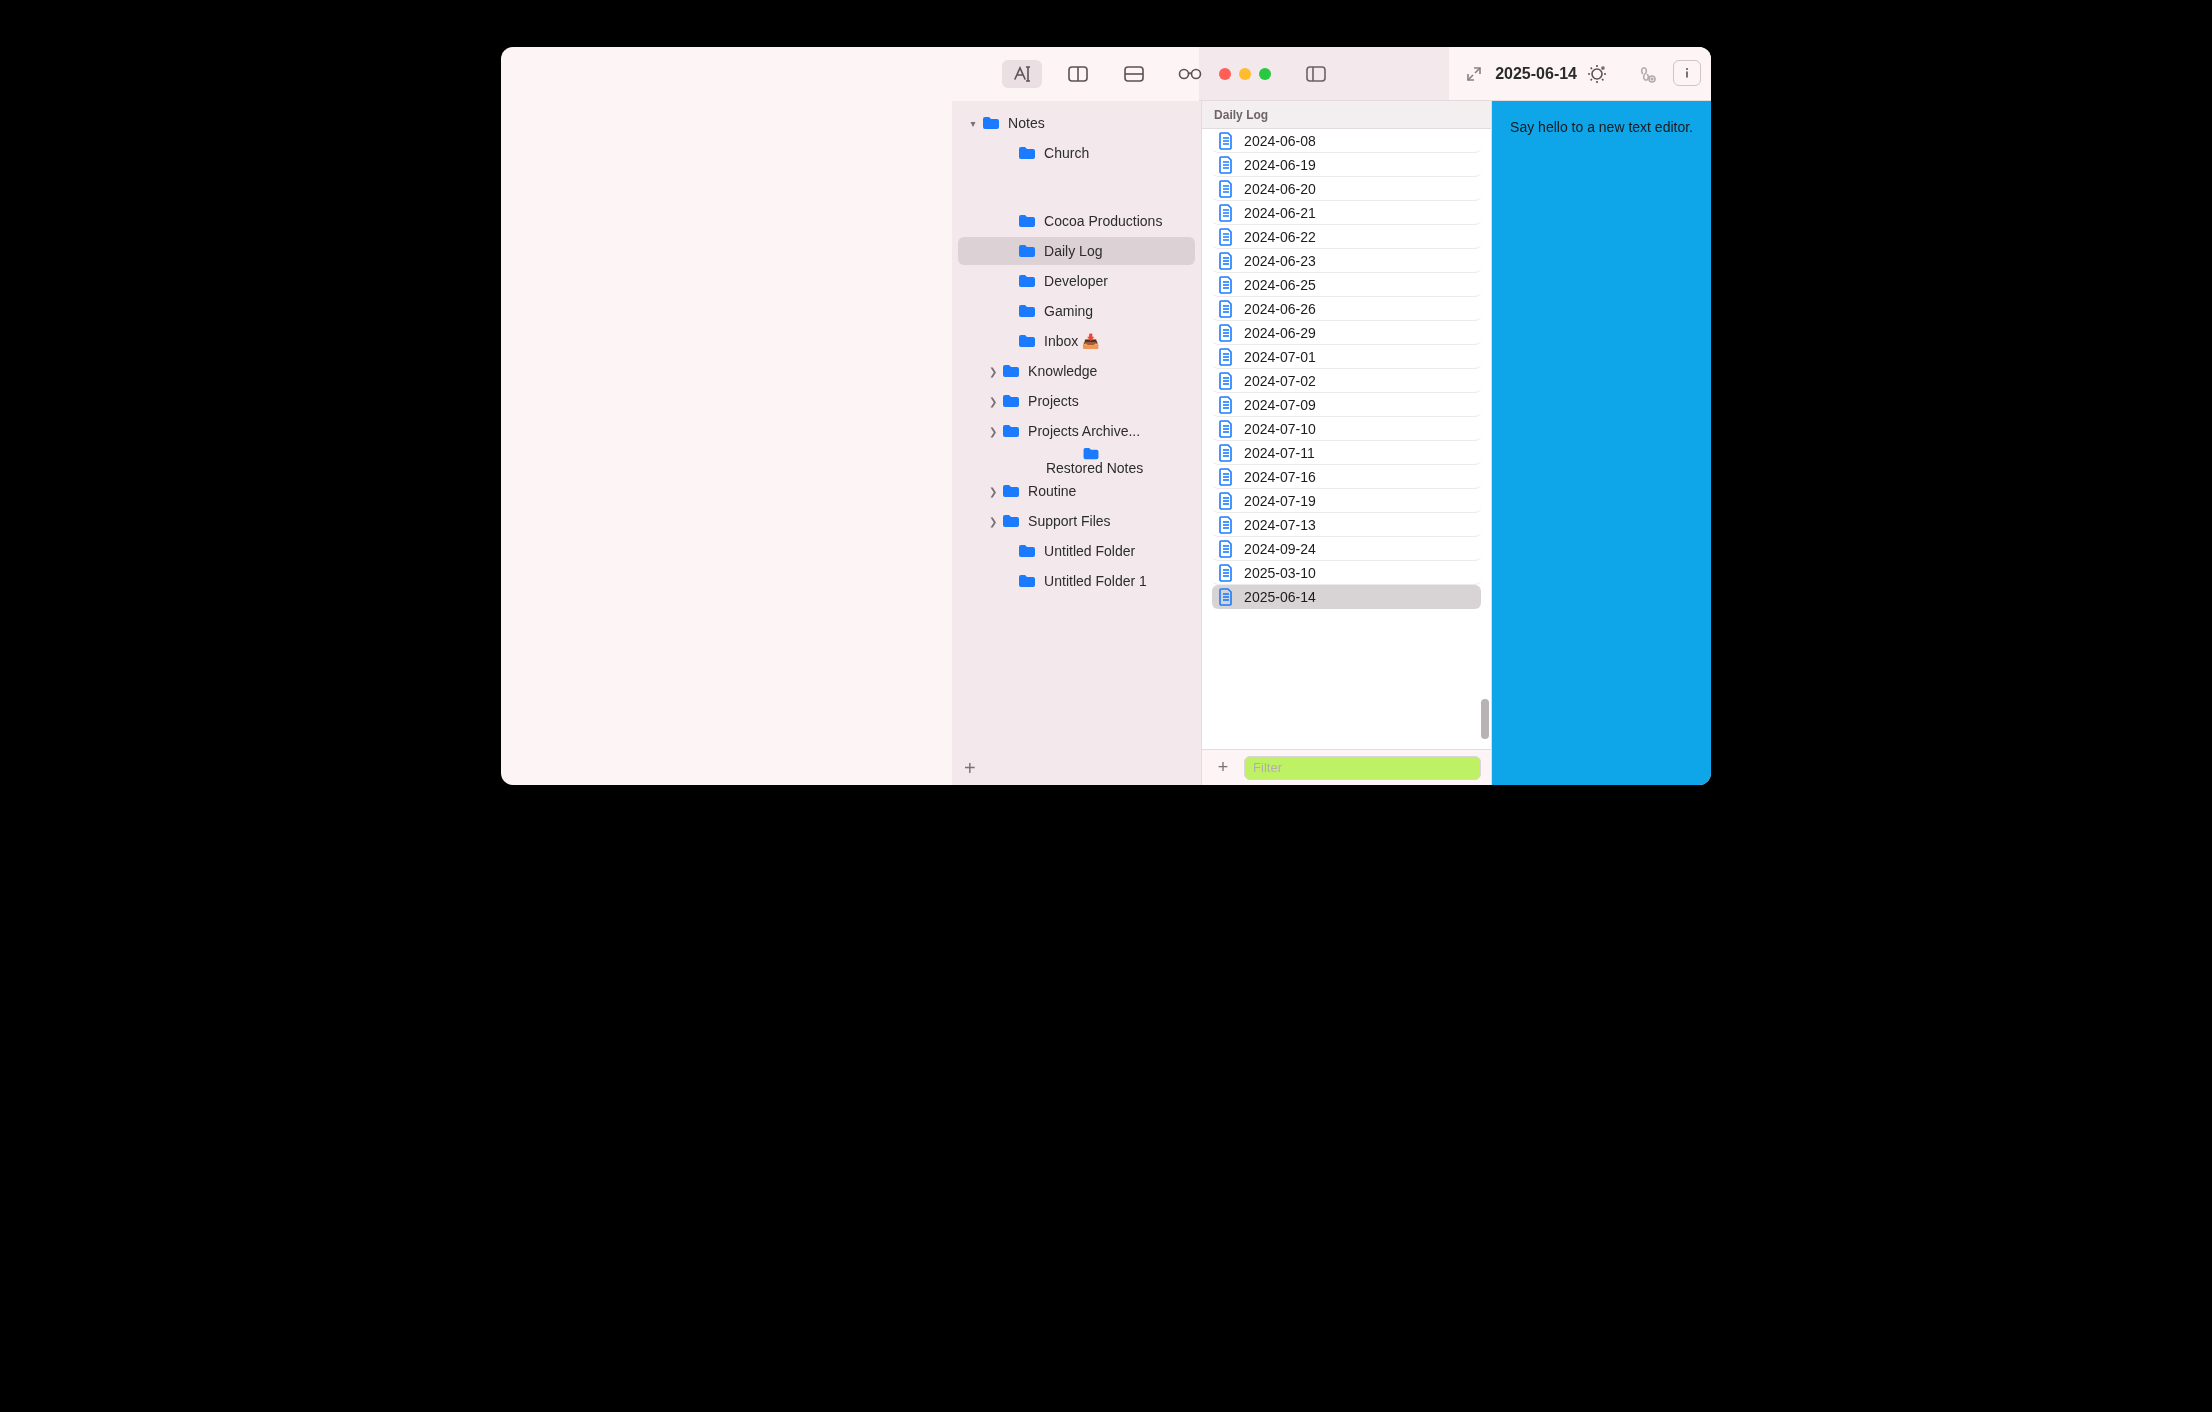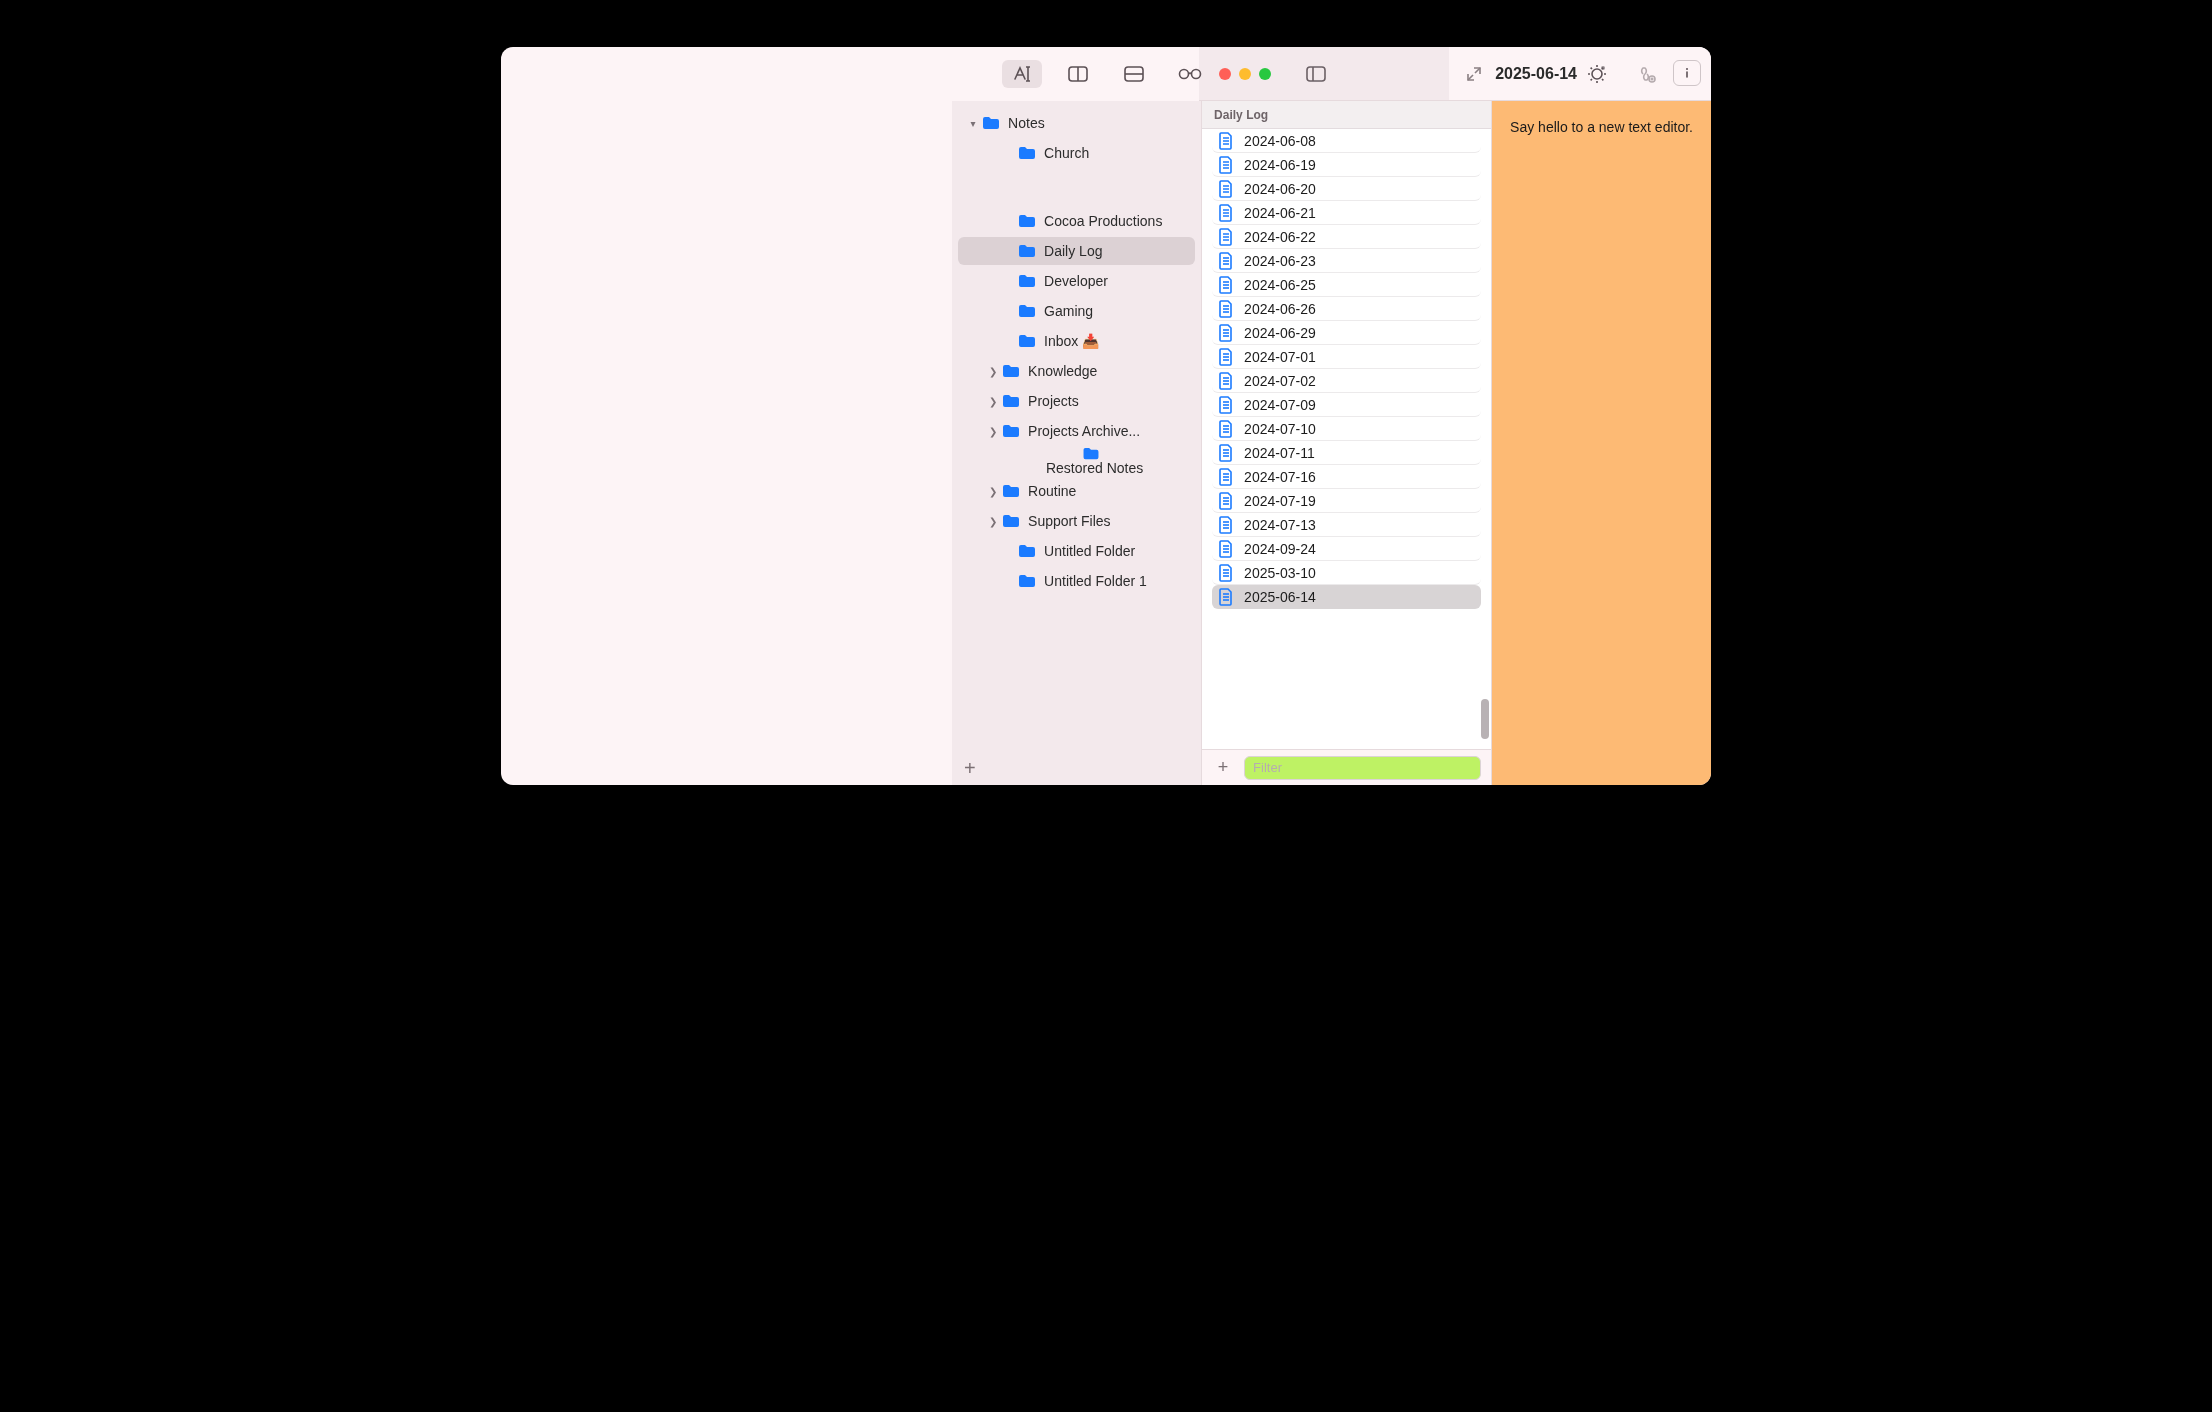--- a/index.html
+++ b/index.html
@@ -192,21 +192,21 @@
   .filecol-scrollthumb {
     position:absolute; right:2px; width:8px; height:40px;
     background:#b8b2b4; border-radius:4px;
     bottom: 46px;
   }
 
   
   .editor {
     flex:1;
     display:flex; flex-direction:column;
-    background:#fdba74;
+    background:#0ea5e9;
   }
   .editor-content {
     flex:1;
     padding: 16px 18px;
     font-size: 14px;
     color:#1a1a1a;
     line-height: 1.5;
   }
   .statusbar {
     height: 30px;

